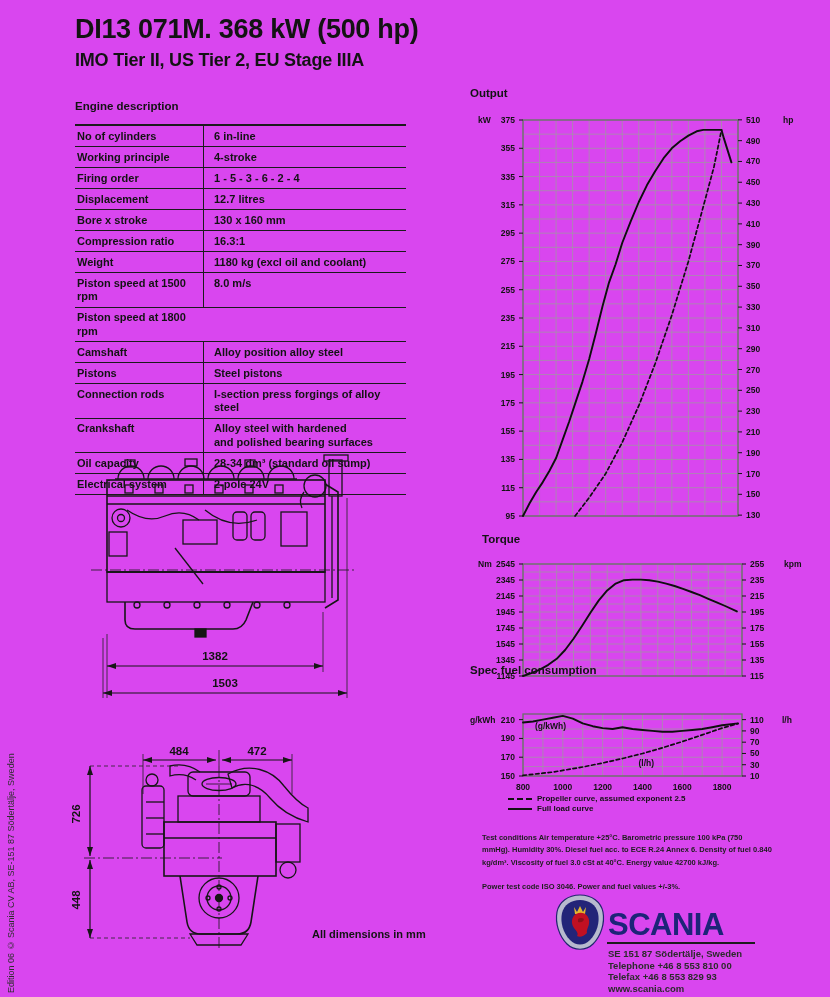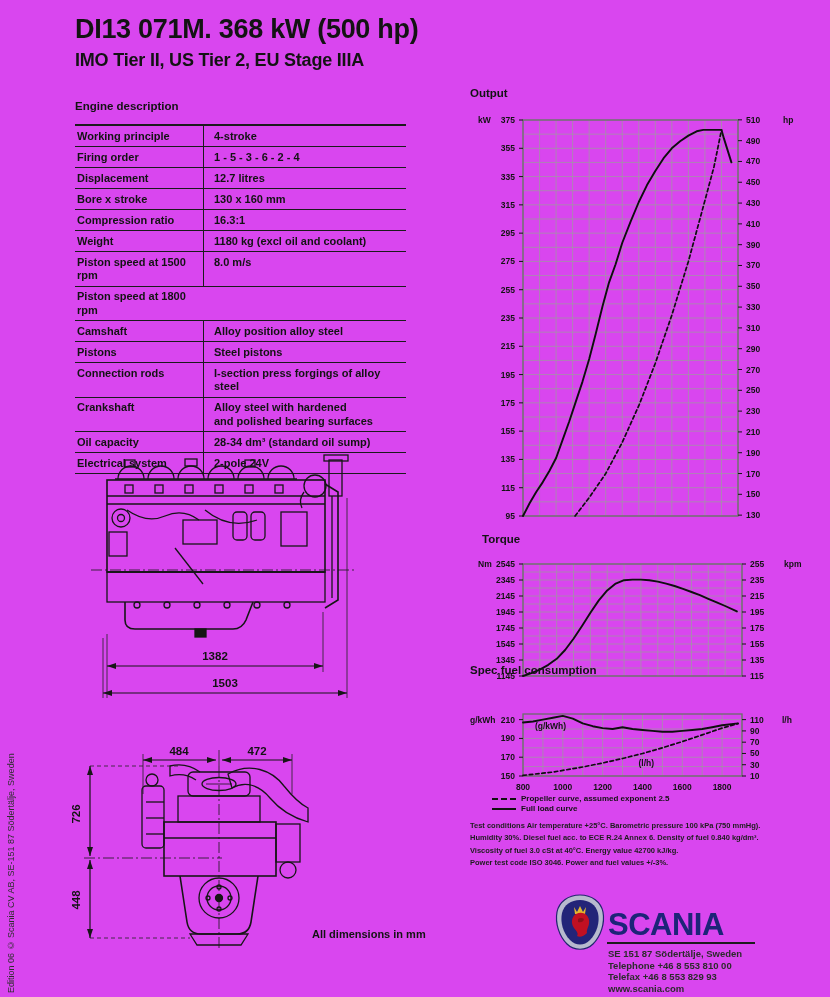--- a/index.html
+++ b/index.html
@@ -8,43 +8,47 @@
   .abs{position:absolute;}
   .page-title{left:75px;top:14px;font-size:27px;font-weight:bold;letter-spacing:-0.3px;}
   .page-subtitle{left:75px;top:50px;font-size:18px;font-weight:bold;letter-spacing:-0.2px;text-align:center;}
   .tbl-heading{left:75px;top:100px;font-size:11.5px;font-weight:bold;}
   .engine-table{left:75px;top:124px;width:331px;border-top:2px solid #1b1b1b;}
   .engine-table .row{display:grid;grid-template-columns:128px 1fr;border-bottom:1.5px solid #1b1b1b;}
   .engine-table .cell{font-size:11px;font-weight:bold;line-height:13.5px;padding:3.5px 2px 3px 2px;}
   .engine-table .val{border-left:1.5px solid #1b1b1b;padding-left:10px;white-space:pre-line;}
   .chart-heading{font-size:11.5px;font-weight:bold;}
   svg text{font-family:"Liberation Sans",sans-serif;}
-  .legend{left:492px;top:794px;font-size:8px;font-weight:bold;line-height:10px;}
+  .legend{left:508px;top:794px;font-size:8px;font-weight:bold;line-height:10px;}
   .legend .lrow{display:flex;align-items:center;gap:5px;}
   .lsample{display:inline-block;width:24px;height:0;}
   .lsample.dashed{border-top:2px dashed #111;}
   .lsample.solid{border-top:2px solid #111;}
   .testcond{left:470px;top:820px;width:314px;font-size:7.5px;font-weight:bold;color:#1d1d1d;line-height:1.65;}
-  .testcond p{margin:0;}
+  .testcond p{margin:12px;}
   .alldims{left:312px;top:928px;font-size:11px;font-weight:bold;}
   .edition{left:6px;top:598px;height:395px;font-size:9px;color:#2e2e2e;writing-mode:vertical-rl;transform:rotate(180deg);white-space:nowrap;}
   .wordmark{left:608px;top:906px;font-size:31px;font-weight:bold;color:#1d2478;letter-spacing:-0.5px;transform:scaleY(1.04);transform-origin:left top;}
   .footrule{left:607px;top:942px;width:148px;height:2px;background:#1c1c1c;}
   .address{left:608px;top:948px;font-size:9.5px;font-weight:bold;color:#2b2b2b;line-height:11.5px;}
 </style>
 </head>
 <body>
 
 <div class="page">
 
   <div class="abs page-title">DI13 071M. 368 kW (500 hp)</div>
   <div class="abs page-subtitle">IMO Tier II, US Tier 2, EU Stage IIIA</div>
 
   <div class="abs tbl-heading">Engine description</div>
   <div class="abs engine-table" id="engine-table">
+      <div class="row">
+        <div class="cell">No of cylinders</div>
+        <div class="cell val">6 in-line</div>
+      </div>
       <div class="row">
         <div class="cell">Working principle</div>
         <div class="cell val">4-stroke</div>
       </div>
       <div class="row">
         <div class="cell">Firing order</div>
         <div class="cell val">1 - 5 - 3 - 6 - 2 - 4</div>
       </div>
       <div class="row">
         <div class="cell">Displacement</div>

